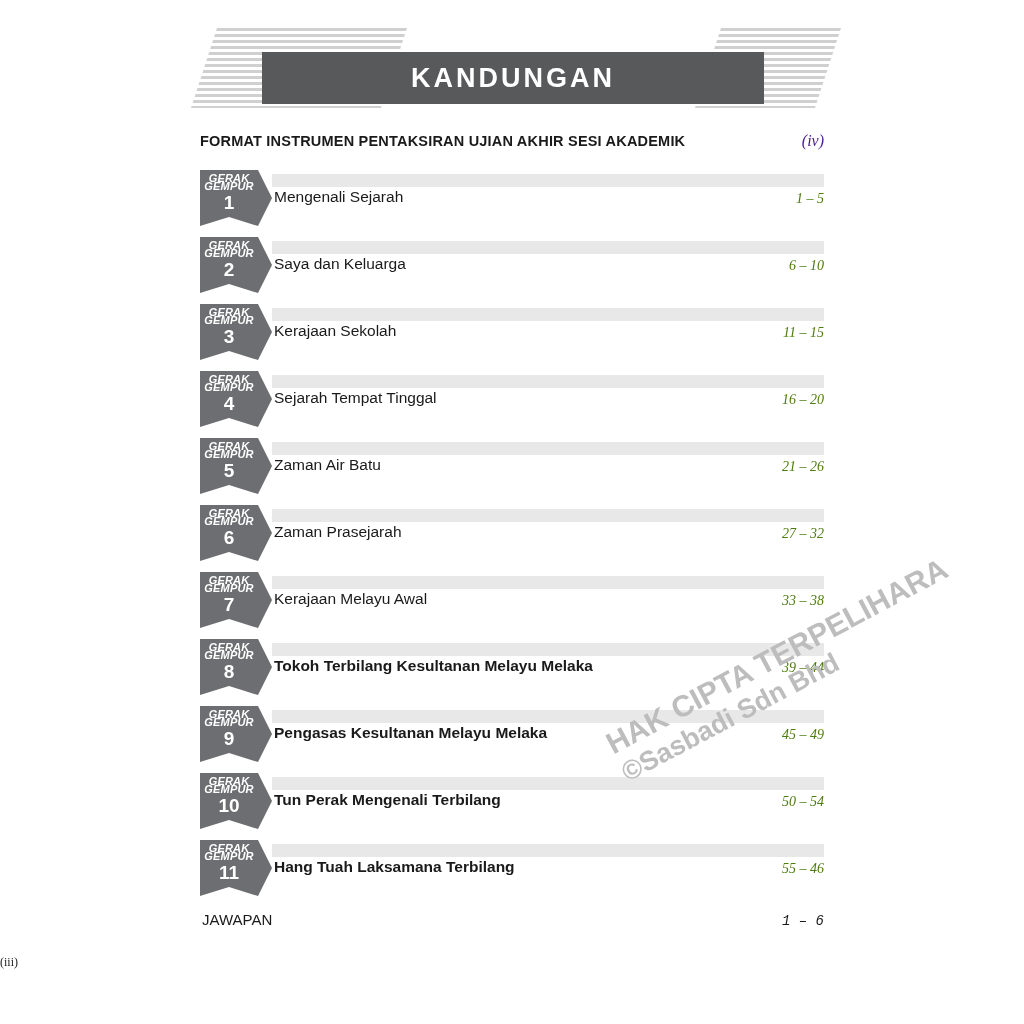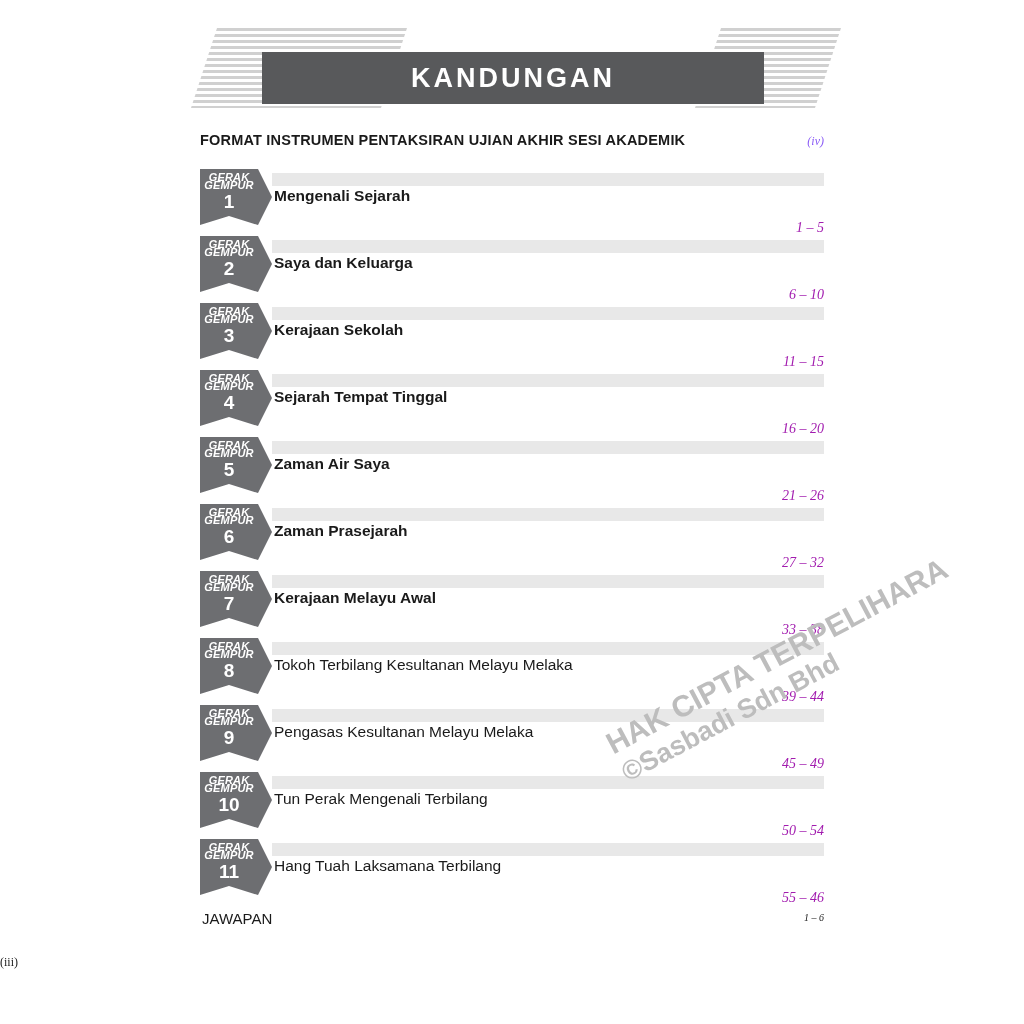--- a/index.html
+++ b/index.html
@@ -77,22 +77,22 @@
   .format-title {
     font-family: Liberation Sans, sans-serif;
     font-weight: bold;
     font-size: 14.5px;
     letter-spacing: 0.2px;
     color: #1a1a1a;
   }
   .format-page {
     font-family: "Liberation Serif", serif;
     font-style: italic;
-    font-size: 12px;
-    color: #8b5cf6;
+    font-size: 16px;
+    color: #4c1d95;
   }
 
   
   .chapter {
     position: relative;
     height: 67px;
   }
   .badge {
     position: absolute;
     left: 0;
@@ -137,58 +137,56 @@
     top: 10px;
     height: 13px;
     background: #e8e8e8;
   }
   .ch-title {
     position: absolute;
     left: 74px;
     top: 24px;
     font-size: 15.5px;
     color: #1a1a1a;
-    font-weight: bold;
   }
   .ch-title.bold {
-    font-weight: normal;
+    font-weight: bold;
     text-align: right;
   }
   .ch-page {
     position: absolute;
     right: 0;
     top: 27px;
     font-family: "Liberation Serif", serif;
     font-style: italic;
     font-size: 14px;
-    color: #a21caf;
-    margin-top: 30px;
+    color: #4d7c0f;
   }
 
   
   .answers-row {
     position: relative;
     height: 34px;
     margin-top: 10px;
   }
   .answers-label {
     position: absolute;
     left: 2px;
     top: 0;
     font-size: 15px;
     font-weight: normal;
     color: #1a1a1a;
   }
   .answers-page {
     position: absolute;
     right: 0;
     top: 2px;
-    font-family: Liberation Serif, serif;
+    font-family: Liberation Mono, monospace;
     font-style: italic;
-    font-size: 10px;
+    font-size: 14px;
     color: #1a1a1a;
   }
 
   
   .page-num {
     position: absolute;
     left: 0;
     right: 0;
     top: 955px;
     text-align: left;
@@ -272,21 +270,21 @@
         <div class="ch-title">Sejarah Tempat Tinggal</div>
         <div class="ch-page">16 – 20</div>
       </div>
       <div class="chapter">
         <div class="badge">
           <div class="gg"><span>GERAK</span><br><span>GEMPUR</span></div>
           <div class="num">5</div>
         </div>
         <div class="badge-point"></div>
         <div class="row-line"></div>
-        <div class="ch-title">Zaman Air Saya</div>
+        <div class="ch-title">Zaman Air Batu</div>
         <div class="ch-page">21 – 26</div>
       </div>
       <div class="chapter">
         <div class="badge">
           <div class="gg"><span>GERAK</span><br><span>GEMPUR</span></div>
           <div class="num">6</div>
         </div>
         <div class="badge-point"></div>
         <div class="row-line"></div>
         <div class="ch-title">Zaman Prasejarah</div>

